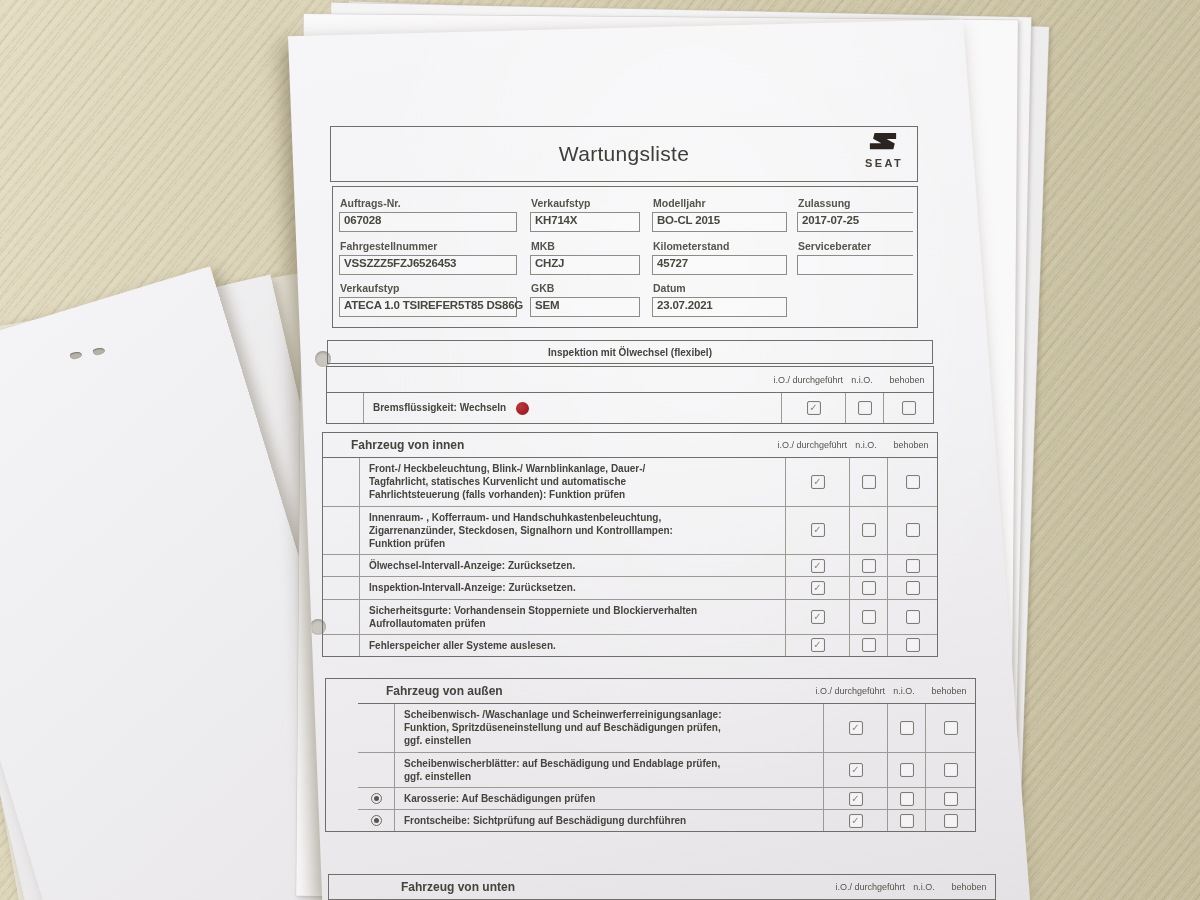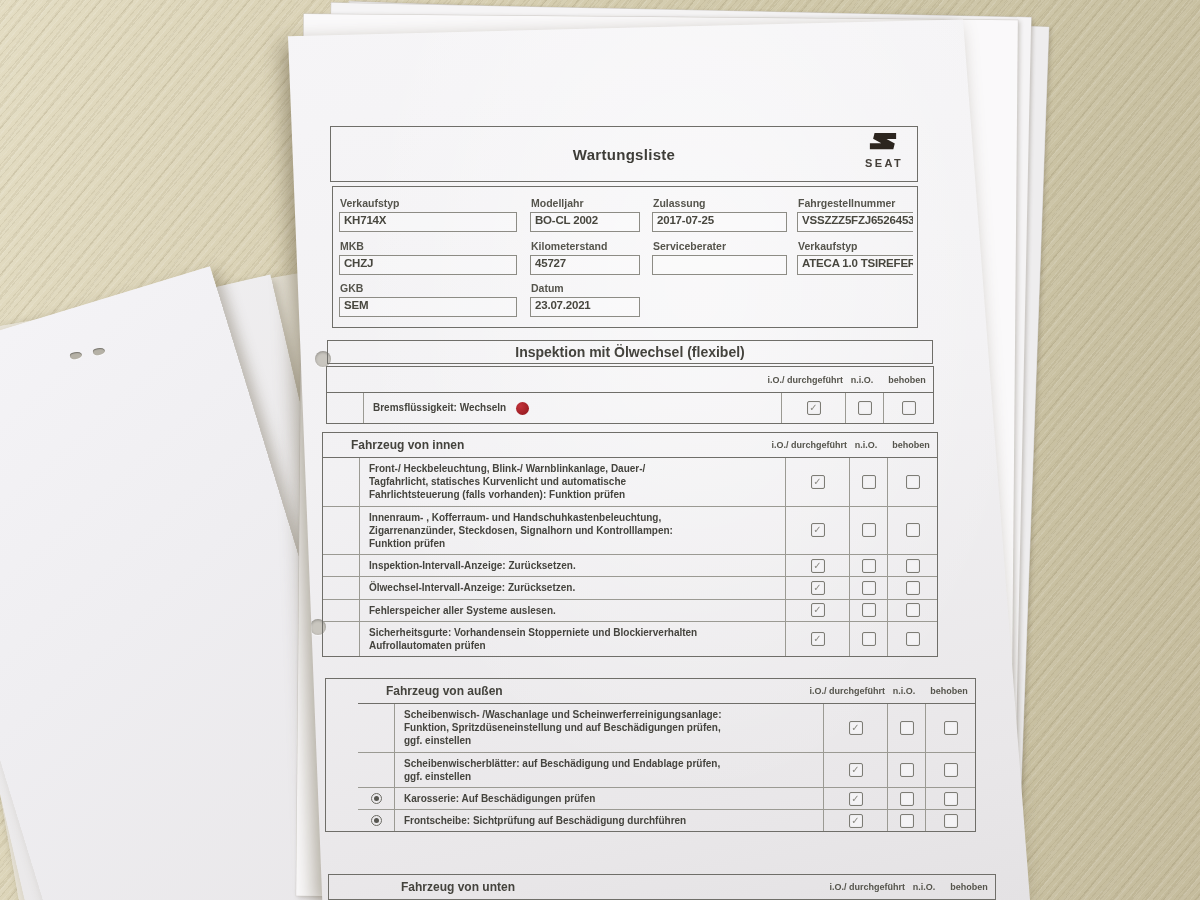--- a/index.html
+++ b/index.html
@@ -42,43 +42,43 @@
     overflow:hidden;
   }
   .punch-hole{position:absolute;width:16px;height:16px;border-radius:50%;background:#c9c6bf;
     box-shadow:inset 0 1px 3px rgba(0,0,0,0.30),0 1px 1px rgba(255,255,255,0.55);}
   .hole-1{left:30px;top:336px;}
   .hole-2{left:25px;top:604px;}
 
   
   .fbox{position:absolute;border:1px solid #6f6e69;}
   .title-box{left:45px;top:111px;width:586px;height:54px;display:flex;align-items:center;justify-content:center;}
-  .form-title{font-size:15px;font-weight:700;color:#3e3d38;letter-spacing:0.3px;}
+  .form-title{font-size:21px;font-weight:400;color:#3e3d38;letter-spacing:0.3px;}
   .seat-logo{position:absolute;right:10px;top:5px;width:48px;text-align:center;}
   .seat-text{font-size:11px;font-weight:700;letter-spacing:2.4px;color:#45403a;margin-top:-1px;padding-left:2px;}
 
   .data-box{left:47px;top:171px;width:586px;height:142px;display:grid;
     grid-template-columns:191px 122px 145px 1fr;grid-template-rows:1fr 1fr 1fr;
     padding:8px 4px 4px 6px;box-sizing:border-box;}
   .field{overflow:hidden;}
   .flabel{font-size:10.5px;font-weight:700;color:#55544c;margin:2px 0 3px 1px;white-space:nowrap;}
   .fvalue{height:16px;border:1px solid #8d8c85;background:rgba(255,255,255,0.25);
     font-size:11.5px;font-weight:700;color:#48473f;padding:1px 4px;letter-spacing:-0.2px;white-space:nowrap;}
   .field:nth-child(4n+1) .fvalue{width:168px;}
   .field:nth-child(4n+2) .fvalue{width:100px;}
   .field:nth-child(4n+3) .fvalue{width:125px;}
   .field:nth-child(4n+4) .fvalue{width:112px;}
 
   .banner{left:42px;top:325px;width:604px;height:22px;display:flex;align-items:center;justify-content:center;
-    font-size:14px;font-weight:700;color:#44433d;}
+    font-size:10px;font-weight:700;color:#44433d;}
 
   .section{position:absolute;border:1px solid #6f6e69;}
   .sec-header{display:flex;align-items:center;height:24px;}
   .sec-title{flex:1;font-size:12px;font-weight:700;color:#44433d;padding-left:28px;white-space:nowrap;}
-  .sec-cols{display:flex;align-items:flex-end;font-size:9px;font-weight:700;color:#55544c;}
+  .sec-cols{display:flex;align-items:flex-end;font-size:9px;font-weight:400;color:#55544c;}
   .col-ok{width:104px;text-align:right;padding-right:0px;}
   .col-nok{width:38px;text-align:center;}
   .col-fix{width:52px;text-align:center;}
   .rows{border-top:1px solid #6f6e69;}
   .row{display:grid;grid-template-columns:37px 1fr 64px 38px 50px;align-items:stretch;}
   .row + .row{border-top:1px solid #9b9a93;}
   .cell-margin{border-right:1px solid #9b9a93;display:flex;align-items:center;justify-content:center;}
   .cell-text{padding:4px 6px 4px 9px;font-size:10px;line-height:1.32;font-weight:700;color:#45443e;
     white-space:pre-line;display:flex;align-items:center;}
   .cell-check{border-left:1px solid #9b9a93;display:flex;align-items:center;justify-content:center;}
@@ -123,26 +123,30 @@
       <div class="seat-logo">
         <svg width="30" height="22" viewBox="0 0 32 22">
           <path d="M30 3.5 L7 3.5 L27 14.5 L2 14.5" fill="none" stroke="#2c251f" stroke-width="6.5"></path>
         </svg>
         <div class="seat-text">SEAT</div>
       </div>
     </div>
 
     <div class="fbox data-box" id="info-grid">
         <div class="field">
+          <div class="flabel">Auftrags-Nr.</div>
+          <div class="fvalue">067028</div>
+        </div>
+        <div class="field">
           <div class="flabel">Verkaufstyp</div>
           <div class="fvalue">KH714X</div>
         </div>
         <div class="field">
           <div class="flabel">Modelljahr</div>
-          <div class="fvalue">BO-CL 2002</div>
+          <div class="fvalue">BO-CL 2015</div>
         </div>
         <div class="field">
           <div class="flabel">Zulassung</div>
           <div class="fvalue">2017-07-25</div>
         </div>
         <div class="field">
           <div class="flabel">Fahrgestellnummer</div>
           <div class="fvalue">VSSZZZ5FZJ6526453</div>
         </div>
         <div class="field">
@@ -233,61 +237,61 @@
             </div>
             <div class="cell-check">
               <span class="checkbox"></span>
             </div>
             <div class="cell-check">
               <span class="checkbox"></span>
             </div>
           </div>
           <div class="row">
             <div class="cell-margin"></div>
+            <div class="cell-text"><span>Ölwechsel-Intervall-Anzeige: Zurücksetzen.</span></div>
+            <div class="cell-check">
+              <span class="checkbox checked"></span>
+            </div>
+            <div class="cell-check">
+              <span class="checkbox"></span>
+            </div>
+            <div class="cell-check">
+              <span class="checkbox"></span>
+            </div>
+          </div>
+          <div class="row">
+            <div class="cell-margin"></div>
             <div class="cell-text"><span>Inspektion-Intervall-Anzeige: Zurücksetzen.</span></div>
-            <div class="cell-check">
-              <span class="checkbox checked"></span>
-            </div>
-            <div class="cell-check">
-              <span class="checkbox"></span>
-            </div>
-            <div class="cell-check">
-              <span class="checkbox"></span>
-            </div>
-          </div>
-          <div class="row">
-            <div class="cell-margin"></div>
-            <div class="cell-text"><span>Ölwechsel-Intervall-Anzeige: Zurücksetzen.</span></div>
-            <div class="cell-check">
-              <span class="checkbox checked"></span>
-            </div>
-            <div class="cell-check">
-              <span class="checkbox"></span>
-            </div>
-            <div class="cell-check">
-              <span class="checkbox"></span>
-            </div>
-          </div>
-          <div class="row">
-            <div class="cell-margin"></div>
-            <div class="cell-text"><span>Fehlerspeicher aller Systeme auslesen.</span></div>
             <div class="cell-check">
               <span class="checkbox checked"></span>
             </div>
             <div class="cell-check">
               <span class="checkbox"></span>
             </div>
             <div class="cell-check">
               <span class="checkbox"></span>
             </div>
           </div>
           <div class="row">
             <div class="cell-margin"></div>
             <div class="cell-text"><span>Sicherheitsgurte: Vorhandensein Stopperniete und Blockierverhalten
 Aufrollautomaten prüfen</span></div>
+            <div class="cell-check">
+              <span class="checkbox checked"></span>
+            </div>
+            <div class="cell-check">
+              <span class="checkbox"></span>
+            </div>
+            <div class="cell-check">
+              <span class="checkbox"></span>
+            </div>
+          </div>
+          <div class="row">
+            <div class="cell-margin"></div>
+            <div class="cell-text"><span>Fehlerspeicher aller Systeme auslesen.</span></div>
             <div class="cell-check">
               <span class="checkbox checked"></span>
             </div>
             <div class="cell-check">
               <span class="checkbox"></span>
             </div>
             <div class="cell-check">
               <span class="checkbox"></span>
             </div>
           </div>

